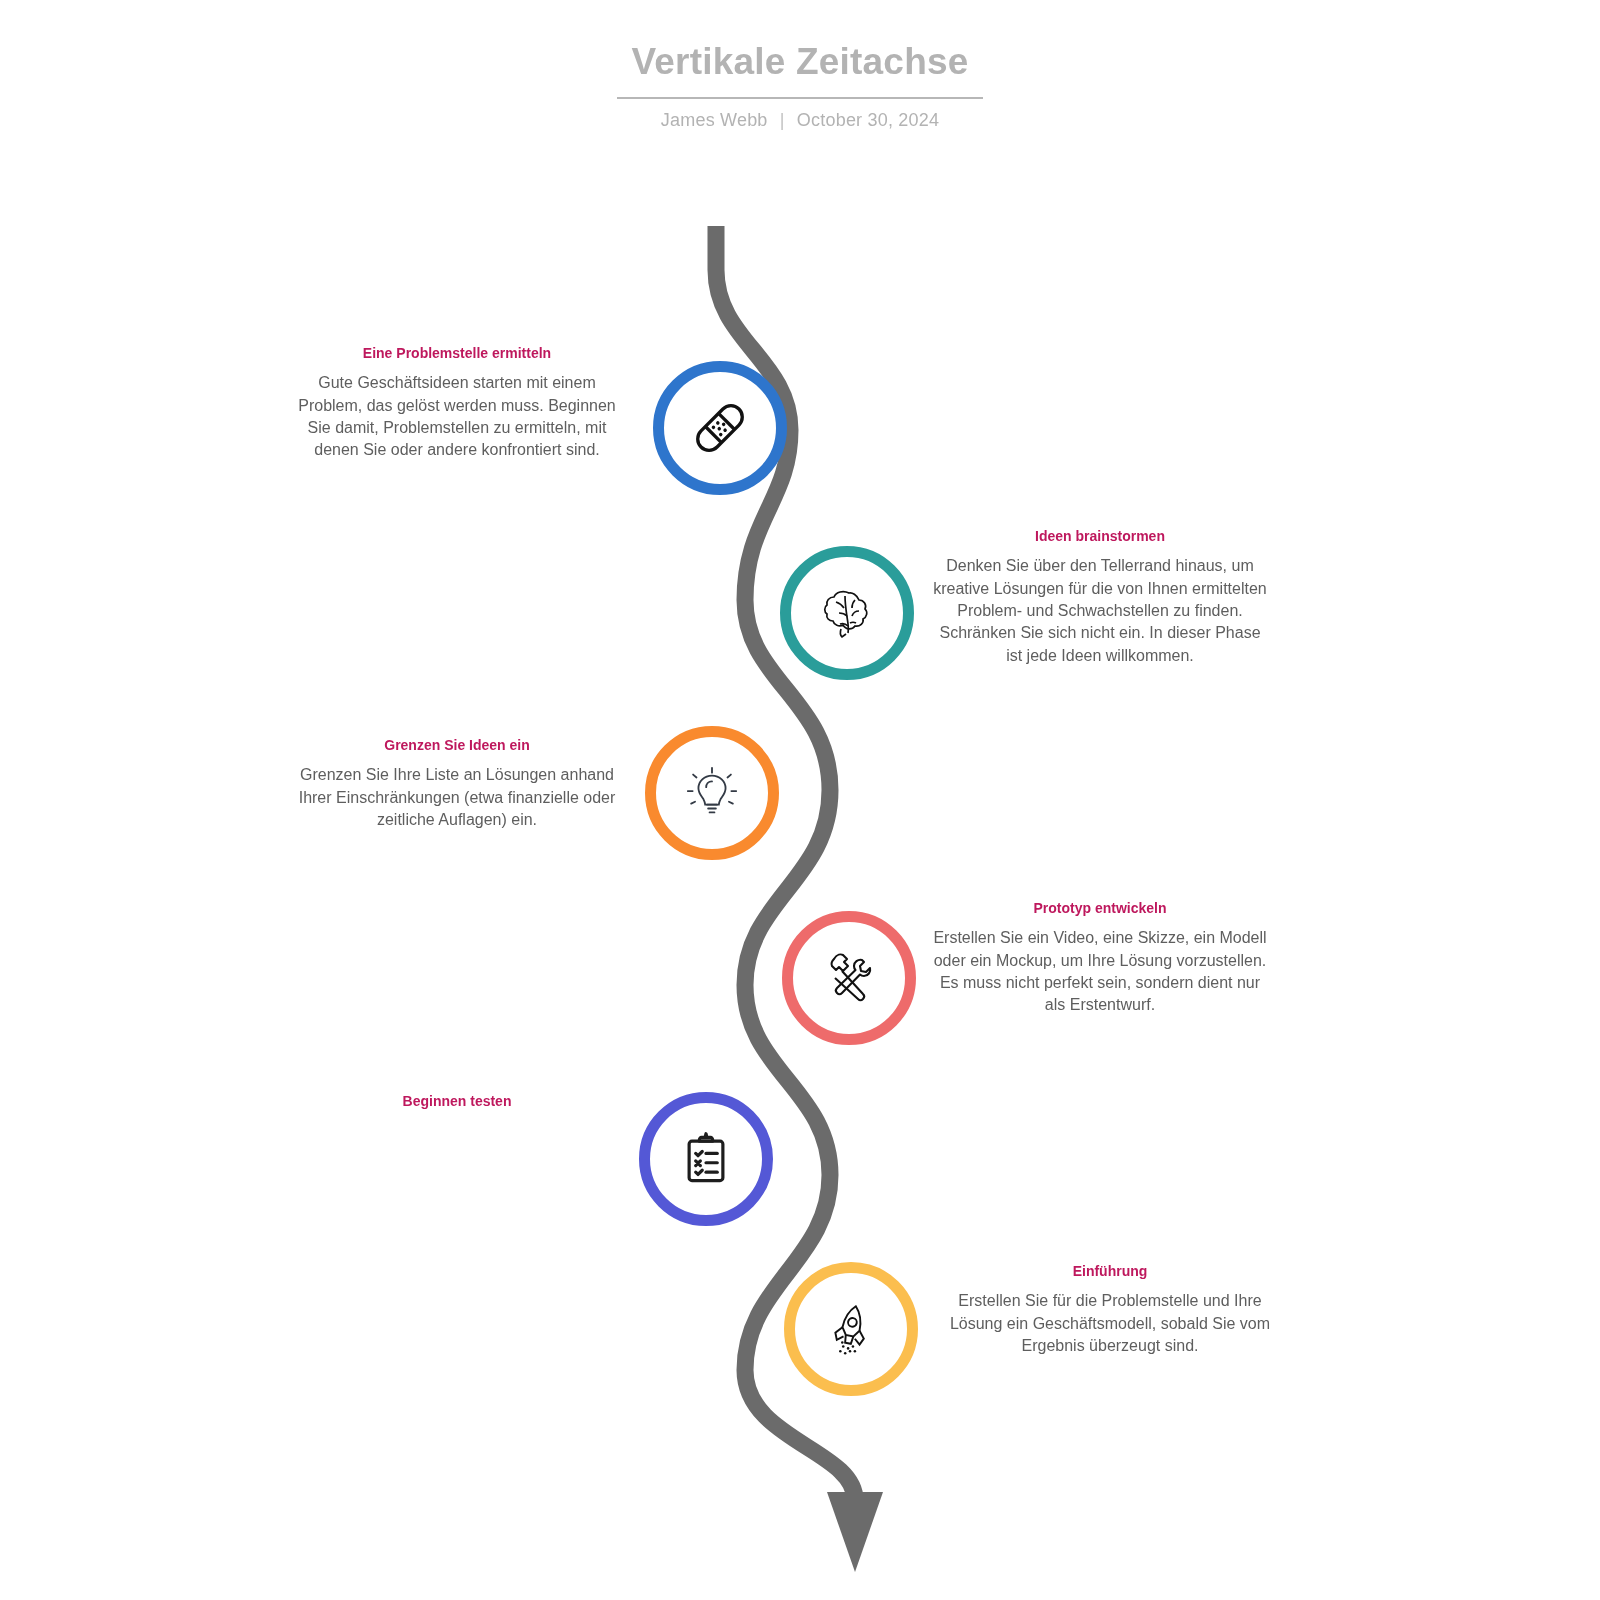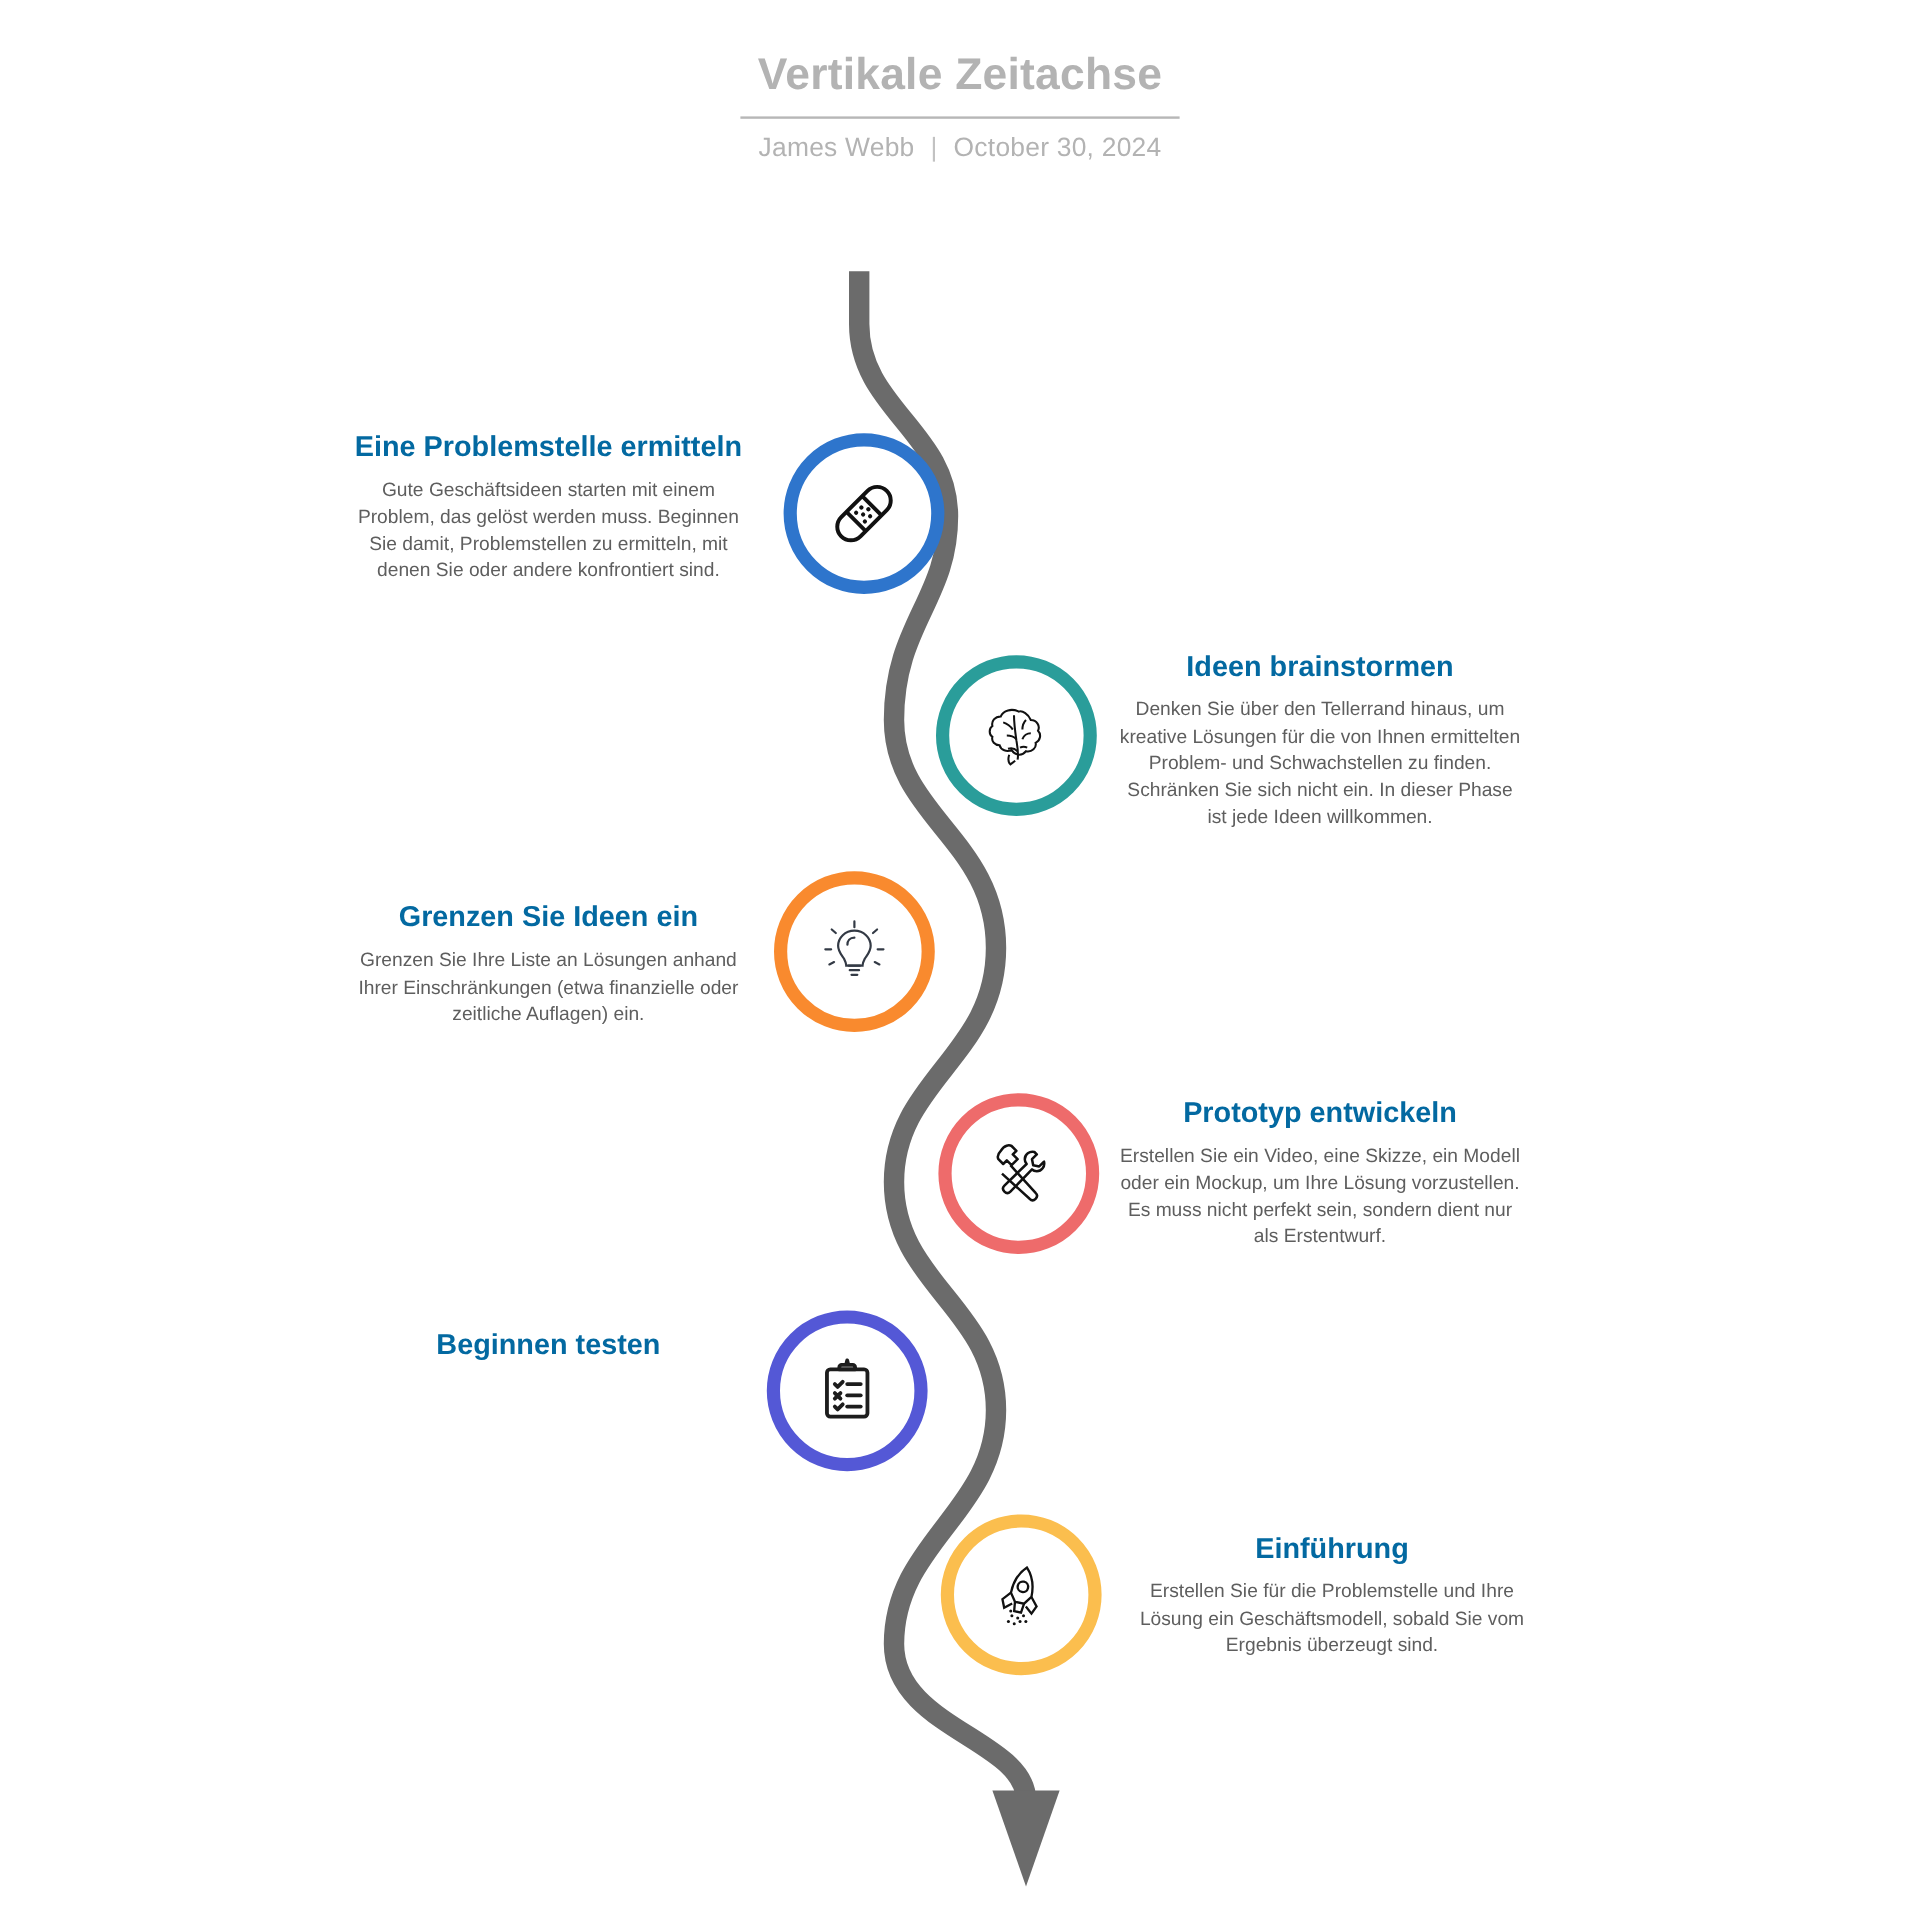--- a/index.html
+++ b/index.html
@@ -36,21 +36,21 @@
     margin: 0;
   }
   .header-rule {
     width: 366px;
     height: 2px;
     background: #b7b7b7;
     margin: 13px auto 0 auto;
   }
   .header-sub {
     margin-top: 11px;
-    font-size: 22px;
+    font-size: 18px;
     color: #b3b3b3;
     letter-spacing: 0.2px;
   }
   .header-sub .sep {
     padding: 0 7px;
     color: #c2c2c2;
   }
 
   
   .path-layer {
@@ -80,25 +80,25 @@
     justify-content: center;
   }
   .node svg { display: block; }
 
   .textblock {
     position: absolute;
     width: 340px;
     text-align: center;
   }
   .step-title {
-    font-size: 24px;
+    font-size: 14px;
     font-weight: bold;
-    color: #0369a1;
+    color: #be185d;
     line-height: 1.38;
-    margin: 12px 0 9px 0;
+    margin: 0 0 9px 0;
   }
   .step-body {
     font-size: 16px;
     color: #5e5e5e;
     line-height: 1.40;
     margin: 0;
   }
 </style>
 </head>
 <body>

